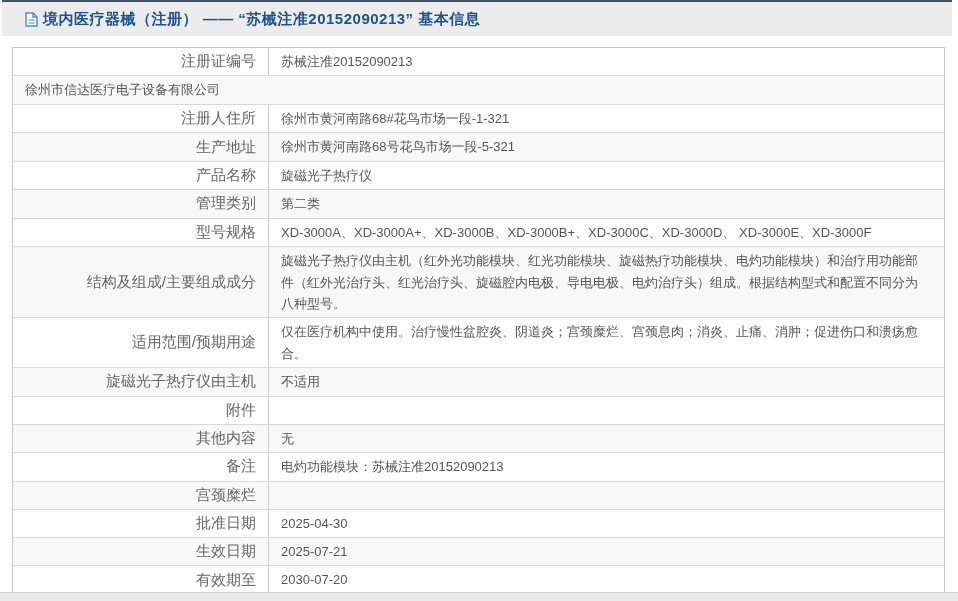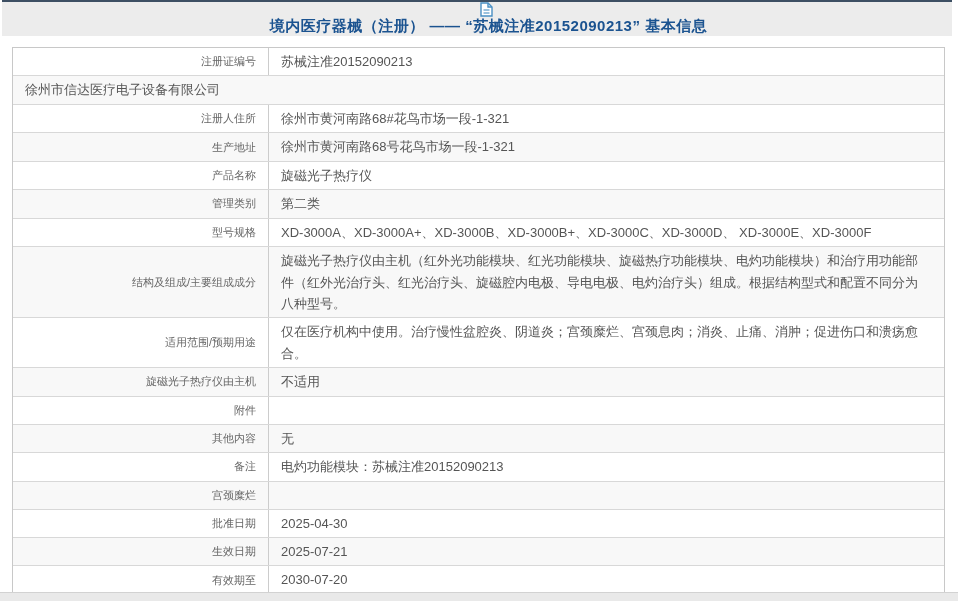--- a/index.html
+++ b/index.html
@@ -15,21 +15,20 @@
   
   .page-header {
     margin: 0 6px 0 2px;
     height: 36px;
     background: #ececec;
     border-top: 2px solid #3d4f63;
     display: flex;
     align-items: center;
     padding-left: 23px;
     box-sizing: border-box;
-    flex-direction: column;
   }
   .doc-icon {
     width: 13px;
     height: 15px;
     margin-right: 5px;
     flex: 0 0 auto;
     display: inline-block;
   }
   .page-title {
     font-size: 15px;
@@ -63,21 +62,21 @@
   .cell-label {
     flex: 0 0 256px;
     width: 256px;
     border-right: 1px solid #cccccc;
     box-sizing: border-box;
     display: flex;
     align-items: center;
     justify-content: flex-end;
     text-align: right;
     padding: 3px 12px 3px 6px;
-    font-size: 11px;
+    font-size: 15px;
     color: #666666;
   }
   .cell-value {
     flex: 1 1 auto;
     display: flex;
     align-items: center;
     padding: 3px 14px 3px 12px;
     font-size: 13px;
     color: #555555;
     line-height: 1.65;
@@ -127,21 +126,21 @@
       </div>
       <div class="cell-value">
         <span>徐州市黄河南路68#花鸟市场一段-1-321</span>
       </div>
     </div>
     <div class="info-row">
       <div class="cell-label">
         <span>生产地址</span>
       </div>
       <div class="cell-value">
-        <span>徐州市黄河南路68号花鸟市场一段-1-321</span>
+        <span>徐州市黄河南路68号花鸟市场一段-5-321</span>
       </div>
     </div>
     <div class="info-row">
       <div class="cell-label">
         <span>产品名称</span>
       </div>
       <div class="cell-value">
         <span>旋磁光子热疗仪</span>
       </div>
     </div>

